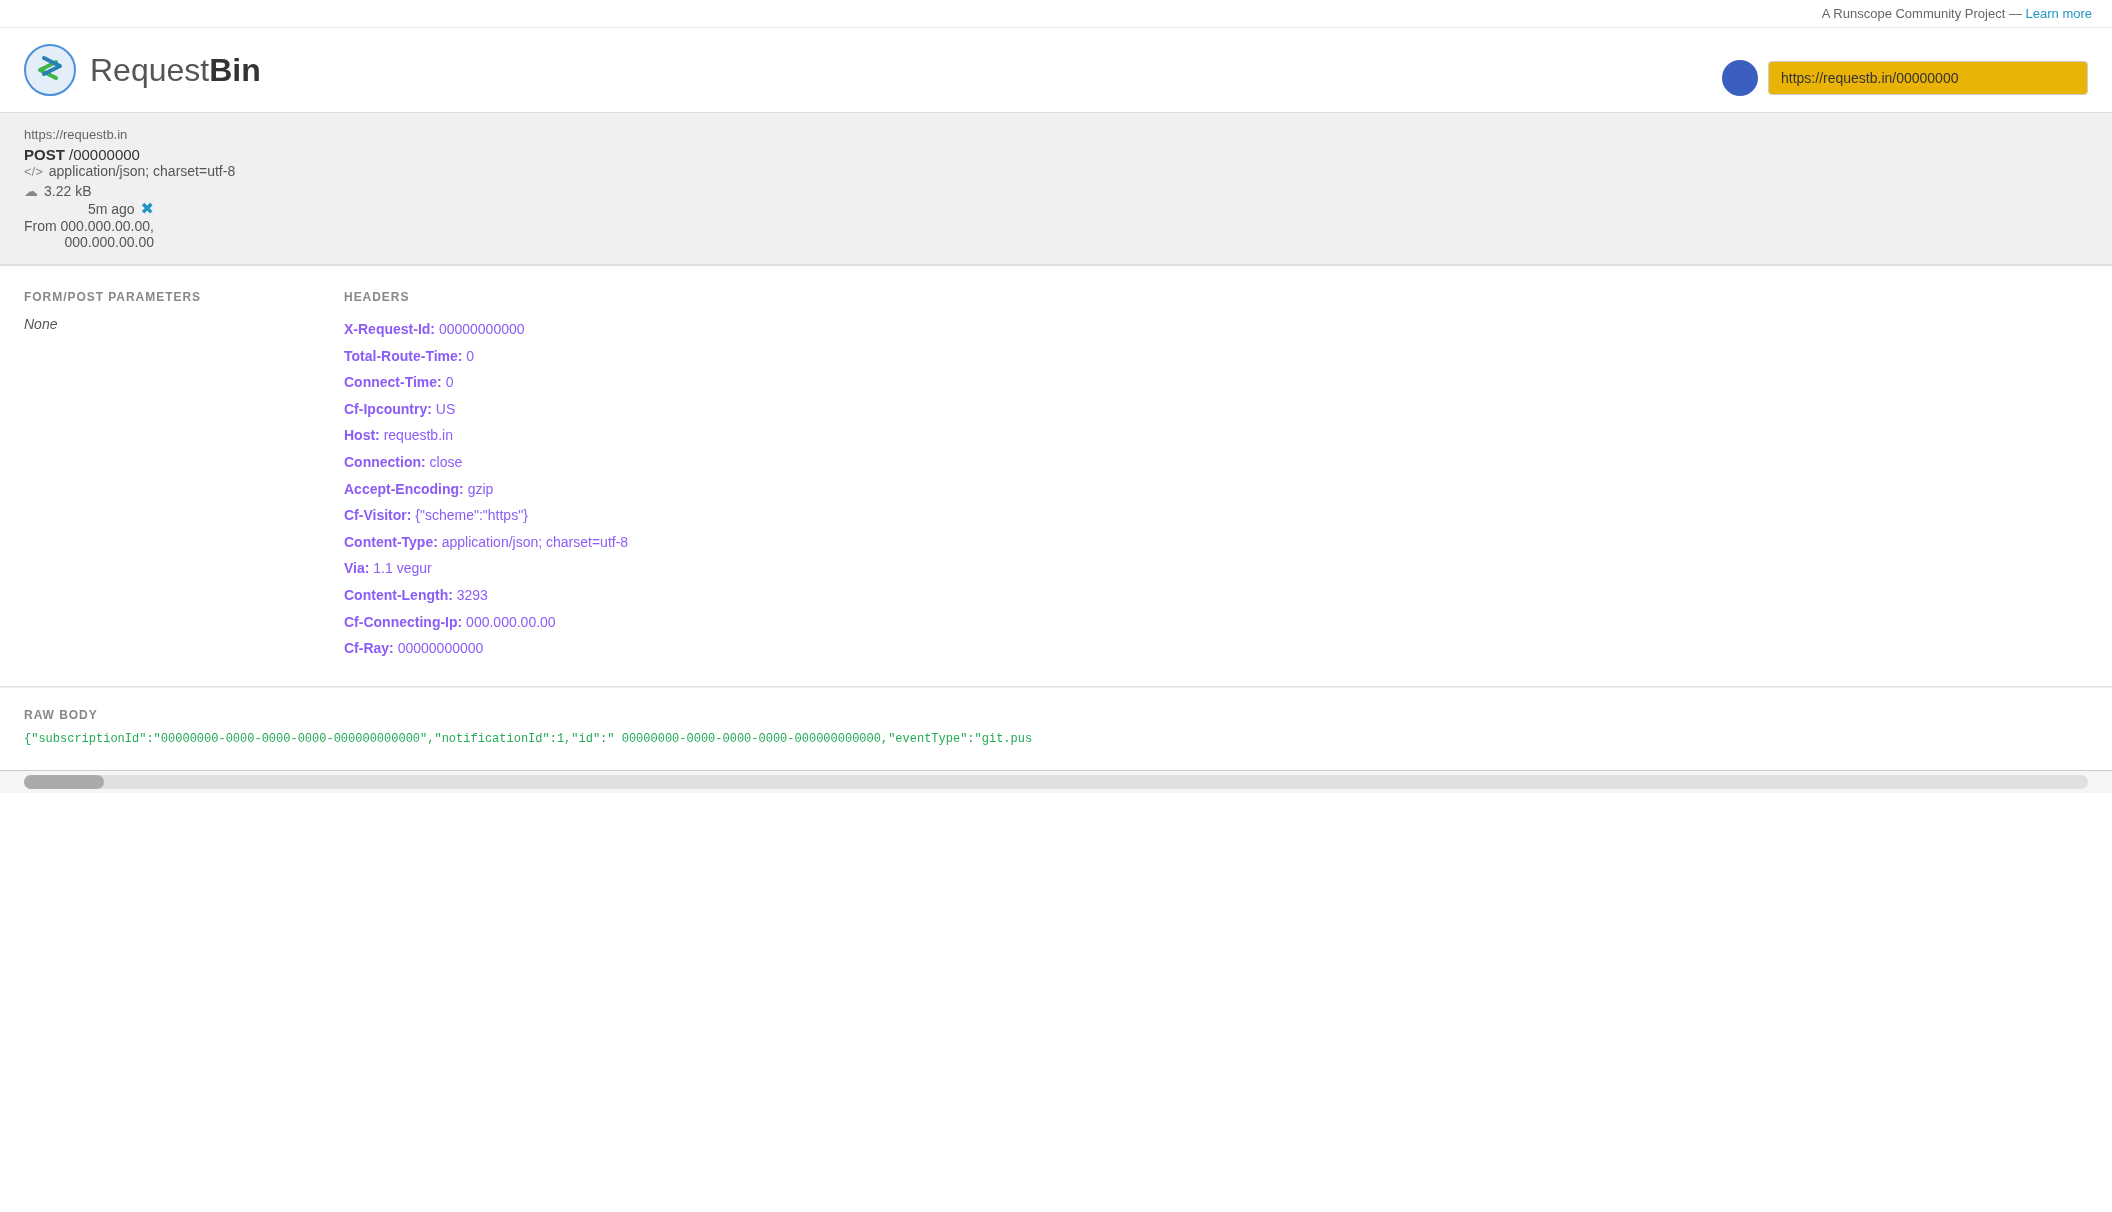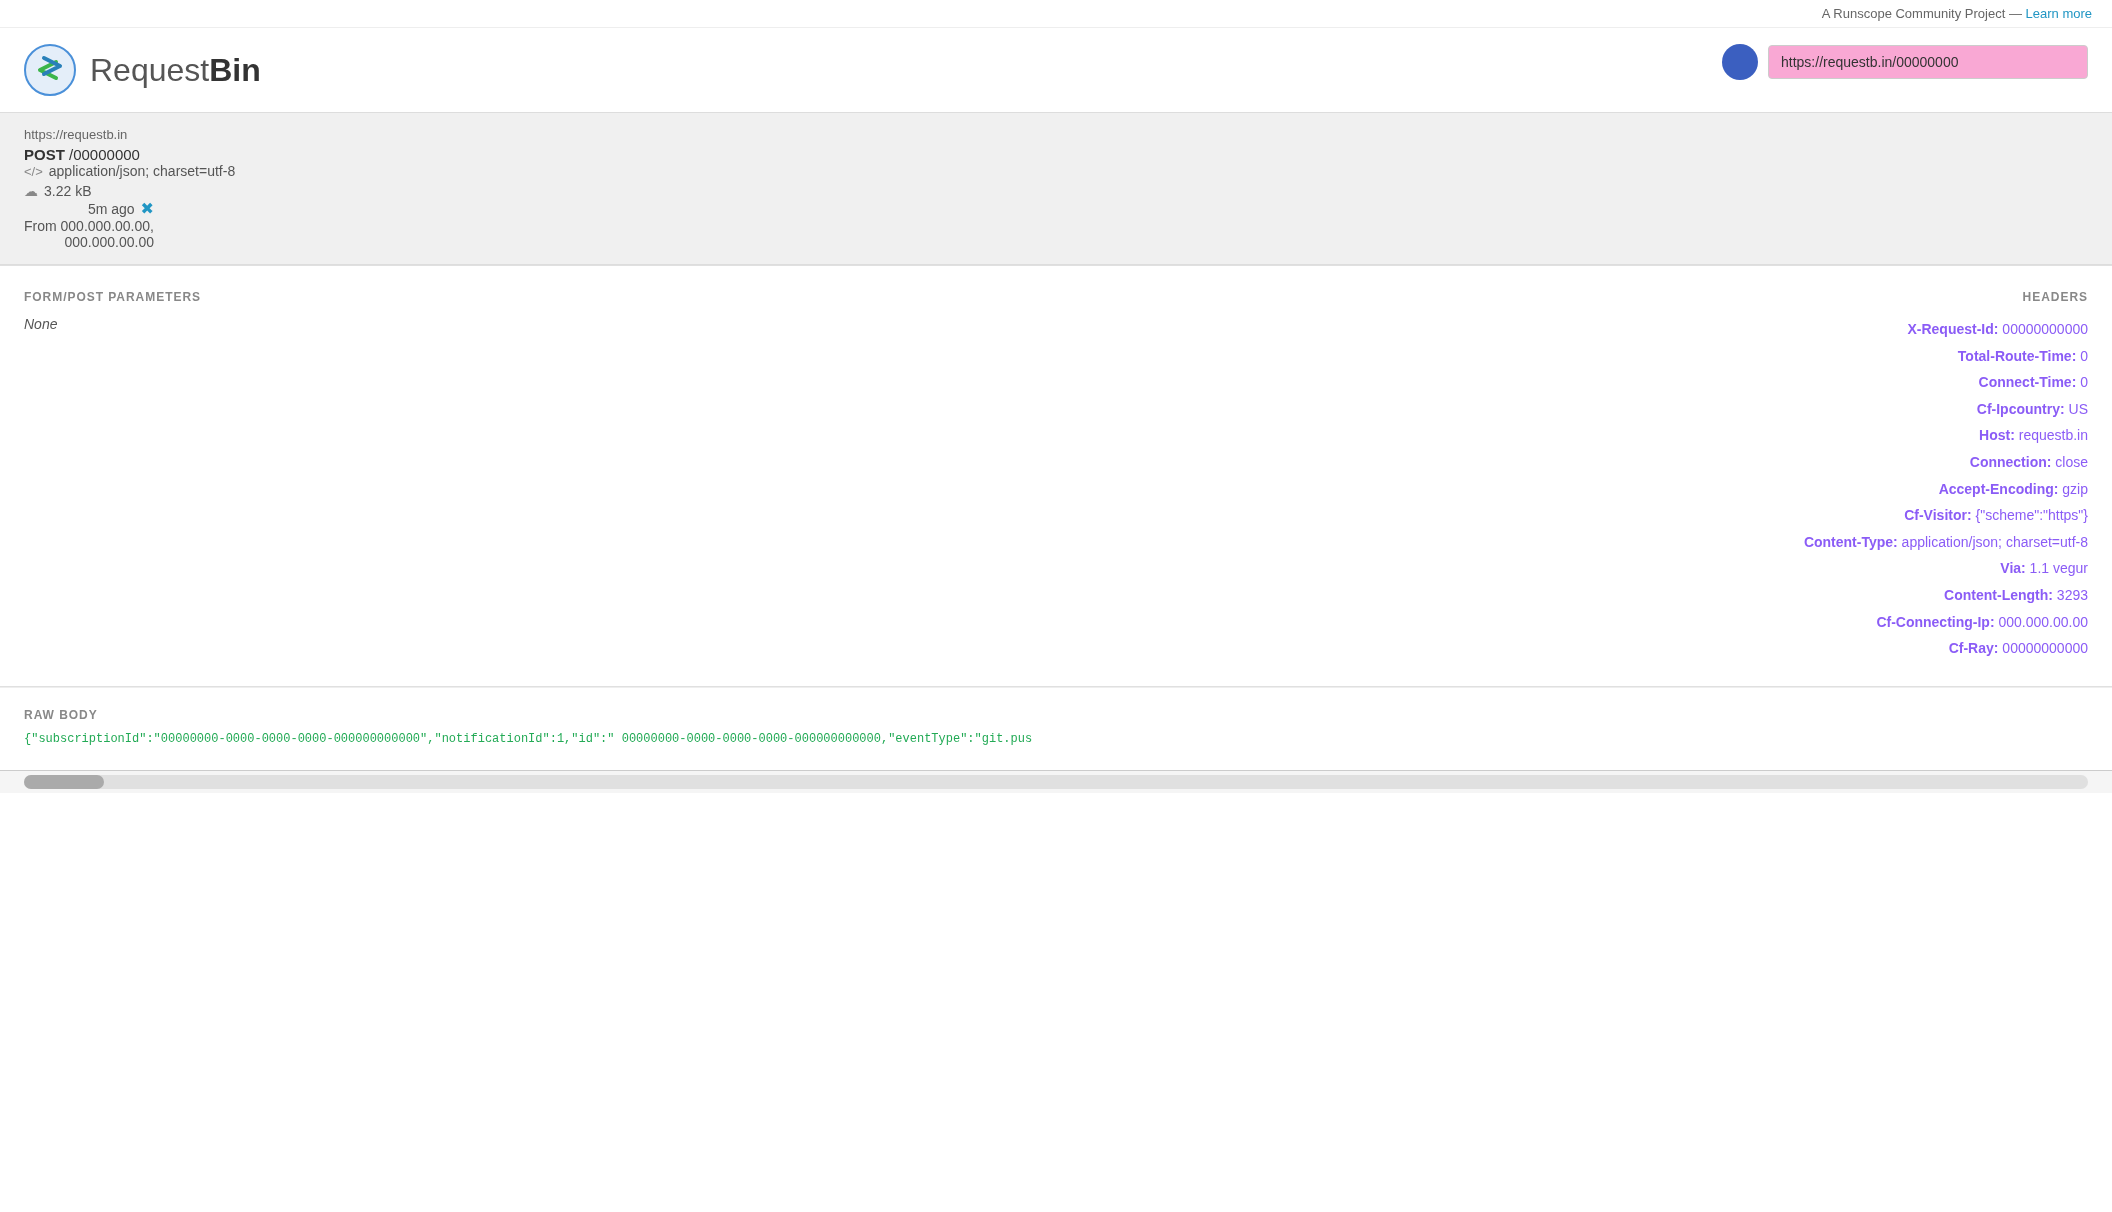--- a/index.html
+++ b/index.html
@@ -21,21 +21,21 @@
     }
     .top-banner a {
       color: #2196c4;
       text-decoration: none;
       font-weight: 500;
     }
 
     
     .header {
       display: flex;
-      align-items: flex-start;
+      align-items: flex-end;
       justify-content: space-between;
       padding: 16px 24px;
       border-bottom: 1px solid #ddd;
       background: #fff;
     }
     .logo-area {
       display: flex;
       align-items: center;
       gap: 14px;
     }
@@ -64,21 +64,21 @@
       background: #3b5fc0;
       border-radius: 50%;
     }
     .url-input {
       border: 1px solid #ccc;
       border-radius: 4px;
       padding: 8px 12px;
       font-size: 14px;
       width: 320px;
       color: #333;
-      background: #f9a8d4;
+      background: #eab308;
     }
 
     
     .request-bar {
       background: #f0f0f0;
       padding: 14px 24px;
       display: flex;
       align-items: flex-start;
       gap: 0;
       border-bottom: 1px solid #ddd;
@@ -145,21 +145,20 @@
       padding: 24px 24px;
       display: flex;
       gap: 40px;
     }
     .left-panel {
       width: 280px;
       flex-shrink: 0;
     }
     .right-panel {
       flex: 1;
-      text-align: right;
     }
     .section-title {
       font-size: 12px;
       font-weight: 700;
       color: #888;
       letter-spacing: 0.08em;
       text-transform: uppercase;
       margin-bottom: 12px;
     }
     .none-text {

